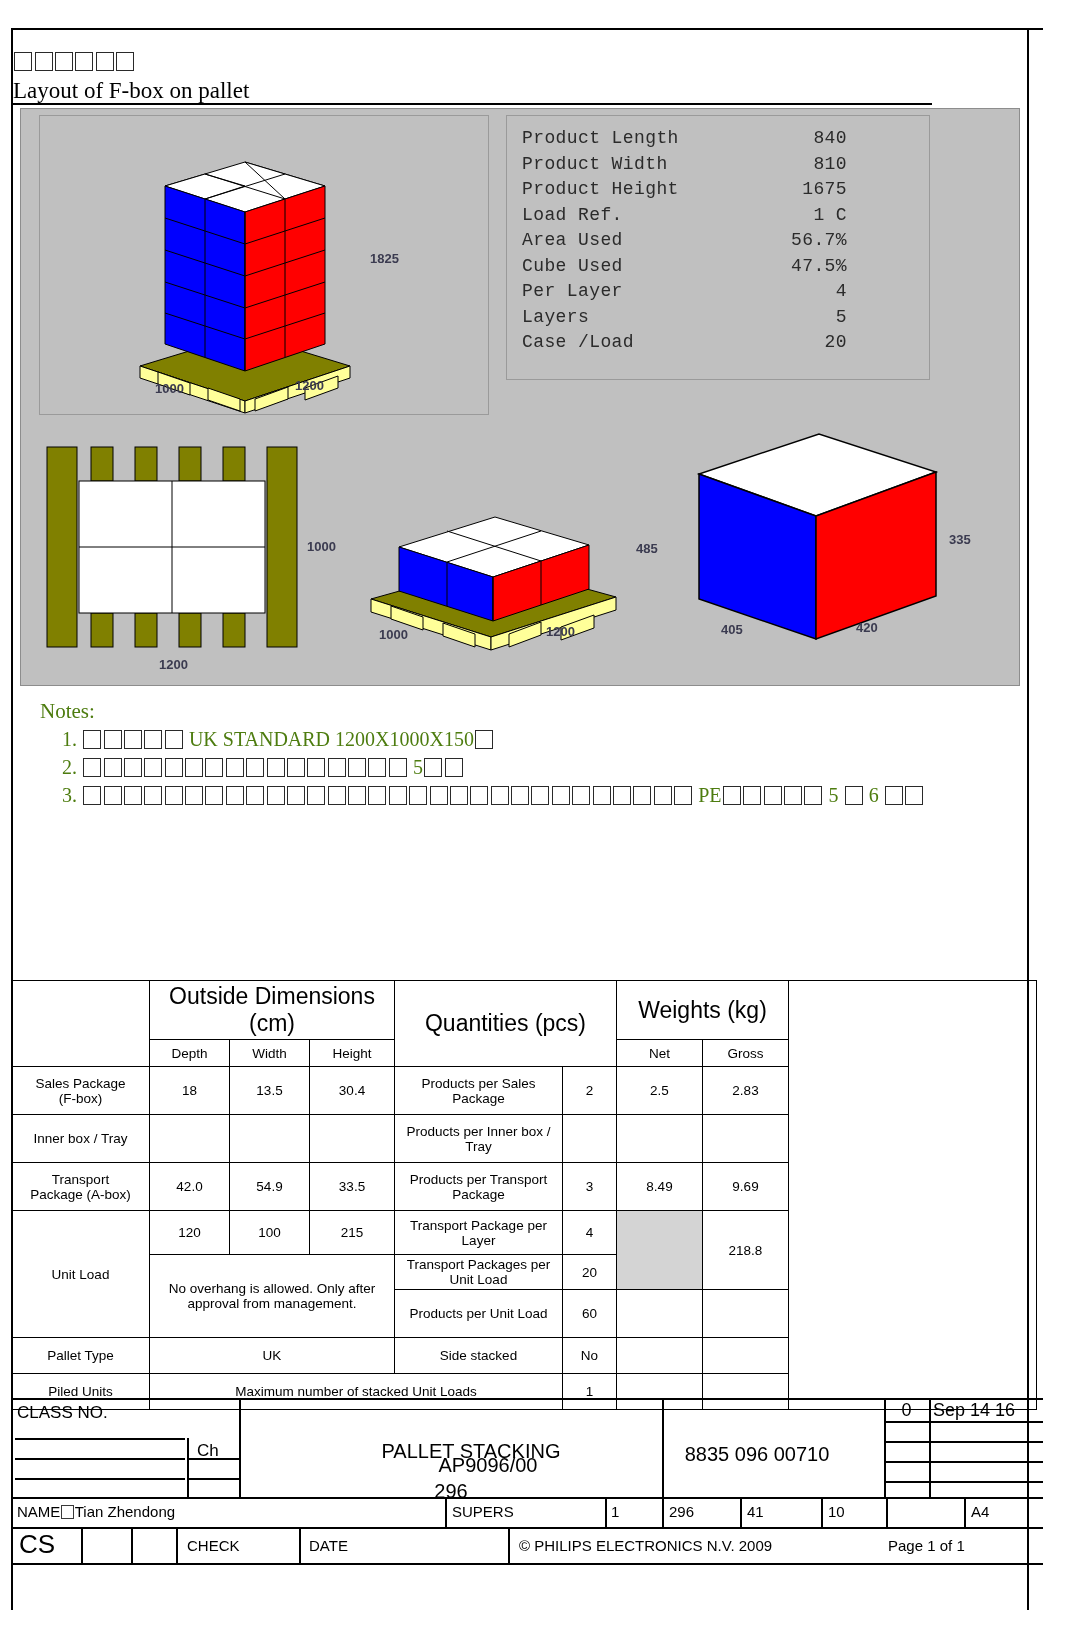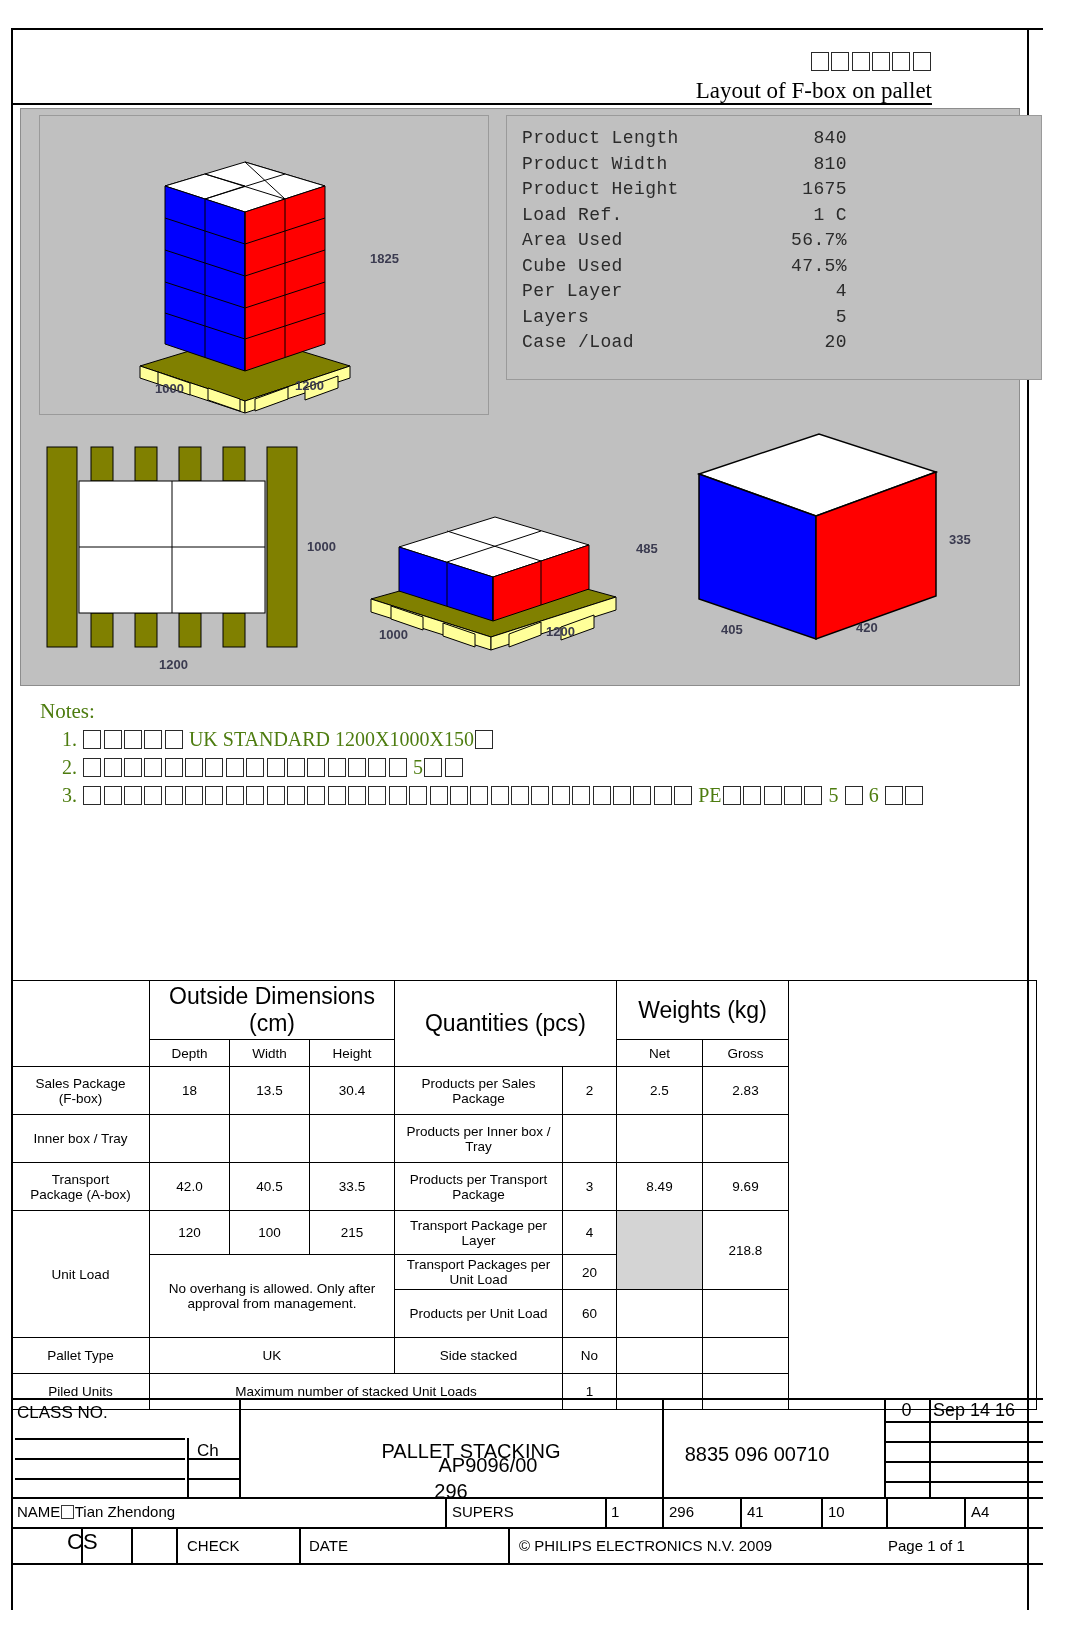--- a/index.html
+++ b/index.html
@@ -19,21 +19,21 @@
   .outer-frame {
     position:absolute; left:11px; top:28px; width:1032px; height:1582px;
     border:2px solid #000; border-right:none; border-bottom:none;
   }
   .frame-right { position:absolute; left:1027px; top:28px; width:2px; height:1582px; background:#000; }
 
   
   .title-area {
     position:absolute; left:13px; top:30px; width:919px; height:75px;
     border-bottom:2px solid #000;
-    text-align:right;
+    text-align:left;
     font-family:"Liberation Serif", serif;
   }
   .cjk-title {
     font-size:24px; letter-spacing:2px; color:#000;
     margin-top:18px; line-height:1;
     font-family:"Liberation Serif", serif;
   }
   .en-title { font-size:23px; color:#000; margin-top:7px; line-height:1; }
 
   
@@ -51,21 +51,21 @@
     border:1px solid #8d8d8d;
   }
 
   
   .view3d-main {
     position:absolute; left:18px; top:6px; width:450px; height:300px;
     background:#c0c0c0; border:1px solid #9a9a9a;
   }
   
   .info-panel {
-    position:absolute; left:485px; top:6px; width:536px; height:265px;
+    position:absolute; left:485px; top:6px; width:424px; height:265px;
     background:#c0c0c0; border:1px solid #9a9a9a;
   }
   .info-inner {
     position:absolute; left:15px; top:10px; right:6px;
     font-family:"Liberation Mono", monospace;
     font-size:18px; color:#2b2b2b; line-height:25.5px;
     letter-spacing:0.4px;
   }
   .info-row { display:block; white-space:pre; }
   .info-label { display:inline-block; width:220px; }
@@ -335,21 +335,21 @@
       <td></td>
       <td>Products per Inner box / Tray</td>
       <td></td>
       <td></td>
       <td></td>
     </tr>
 
     <tr>
       <td style="height:48px;" id="r2lbl">Transport<br>Package (A-box)</td>
       <td>42.0</td>
-      <td>40.5</td>
+      <td>54.9</td>
       <td>33.5</td>
       <td>Products per Transport Package</td>
       <td>3</td>
       <td>8.49</td>
       <td>9.69</td>
     </tr>
 
     <tr>
       <td rowspan="3">Unit Load</td>
       <td style="height:44px;">120</td>
@@ -450,20 +450,20 @@
     <div class="bs-cell" style="left:960px; top:6px;">A4</div>
   </div>
 
   <div class="botstrip" style="top:1528px; height:36px;">
     <div class="hl" style="left:0; top:35px; width:1032px;"></div>
     <div class="vl" style="left:70px;  top:0; height:36px;"></div>
     <div class="vl" style="left:120px; top:0; height:36px;"></div>
     <div class="vl" style="left:165px; top:0; height:36px;"></div>
     <div class="vl" style="left:288px; top:0; height:36px;"></div>
     <div class="vl" style="left:497px; top:0; height:36px;"></div>
-    <div class="bs-cell" style="left:8px; top:1px; font-size:22px;margin-left:48px;">CS</div>
+    <div class="bs-cell" style="left:8px; top:1px; font-size:26px;">CS</div>
     <div class="bs-cell" style="left:176px; top:9px;">CHECK</div>
     <div class="bs-cell" style="left:298px; top:9px;">DATE</div>
     <div class="bs-cell" style="left:508px; top:9px;">© PHILIPS ELECTRONICS N.V. 2009</div>
     <div class="bs-cell" style="left:877px; top:9px;">Page 1 of 1</div>
   </div>
 
 </div>
 
 </body></html>

